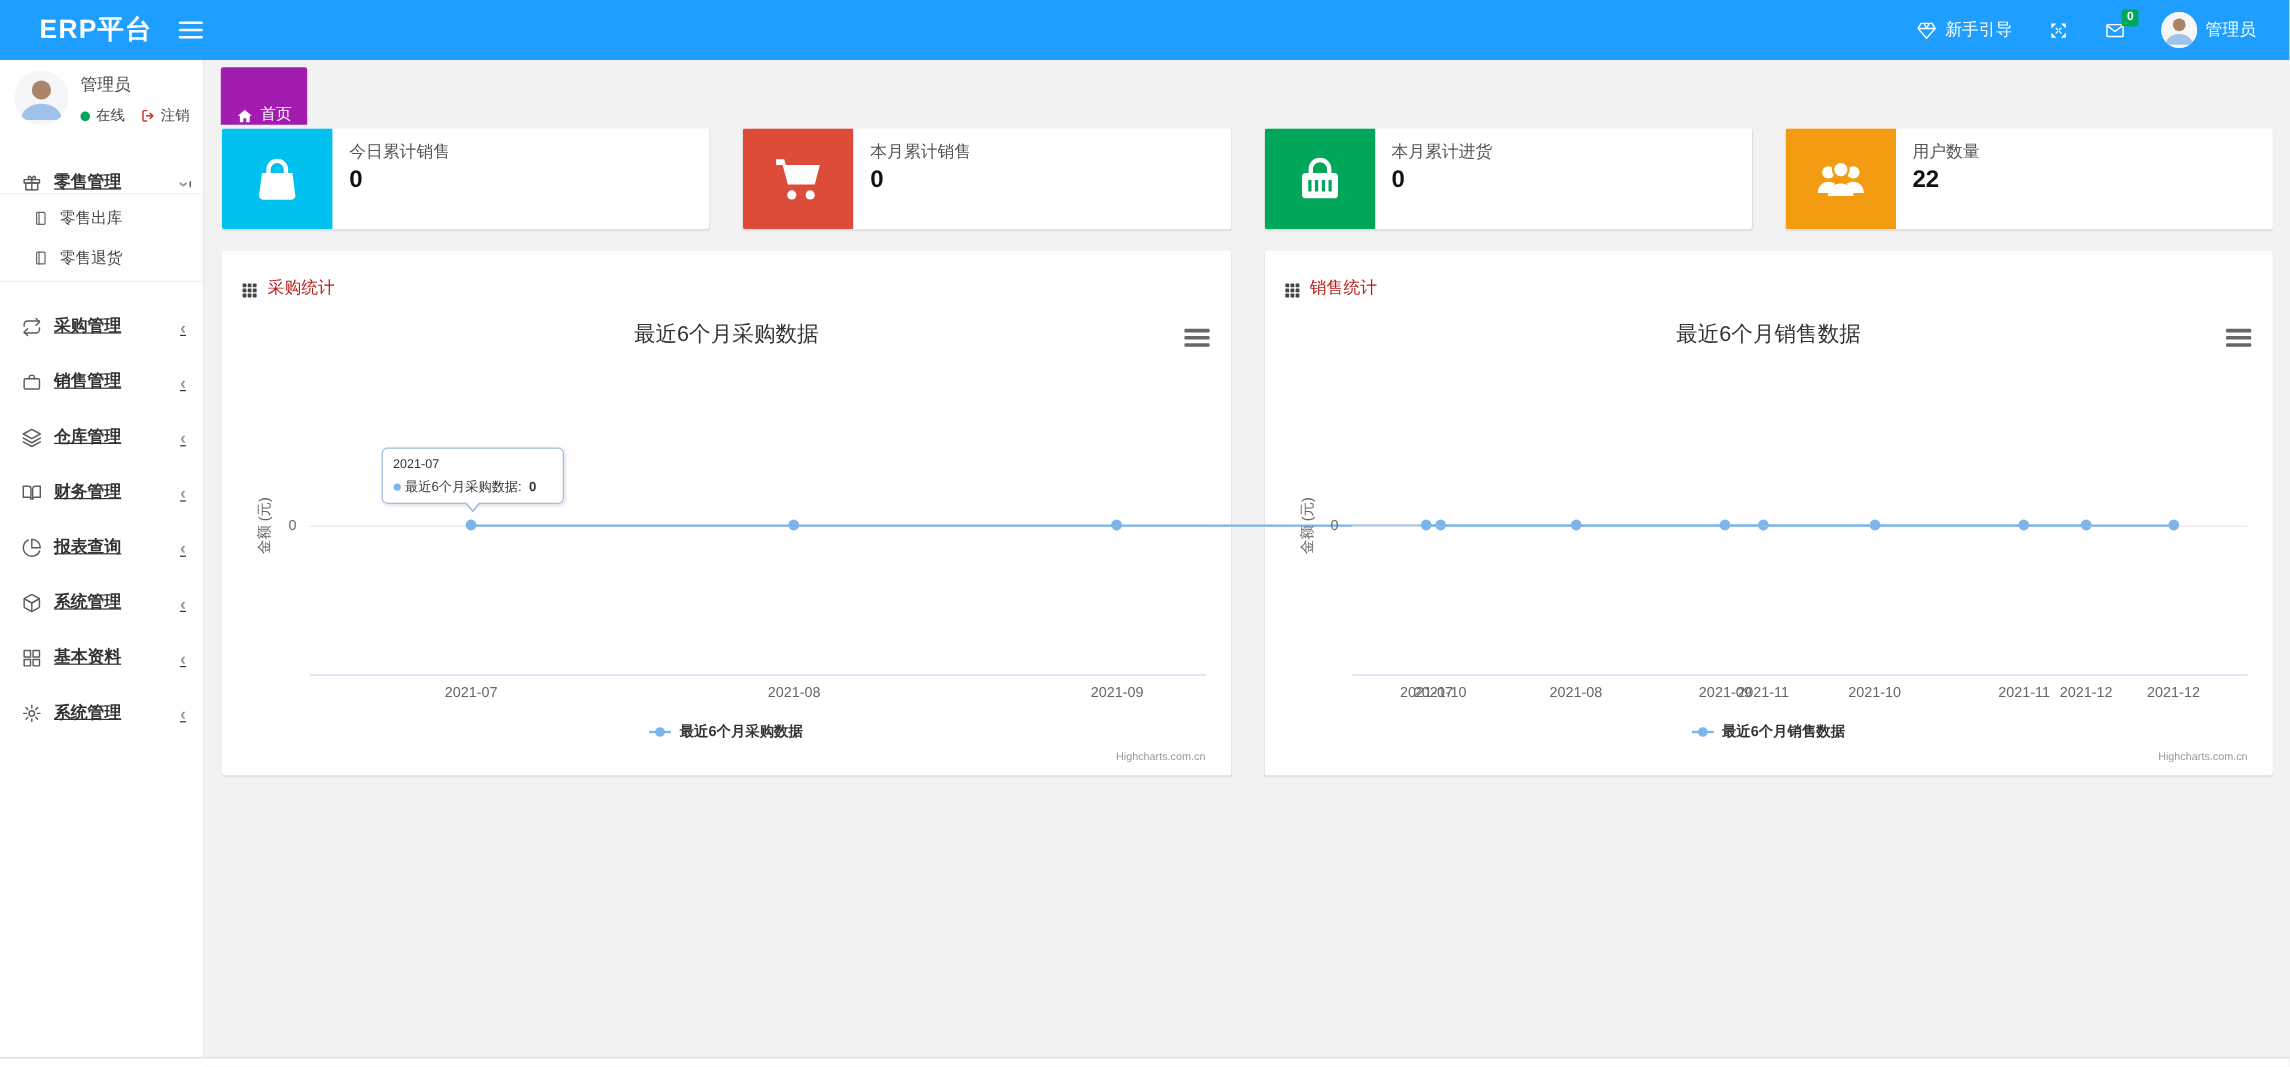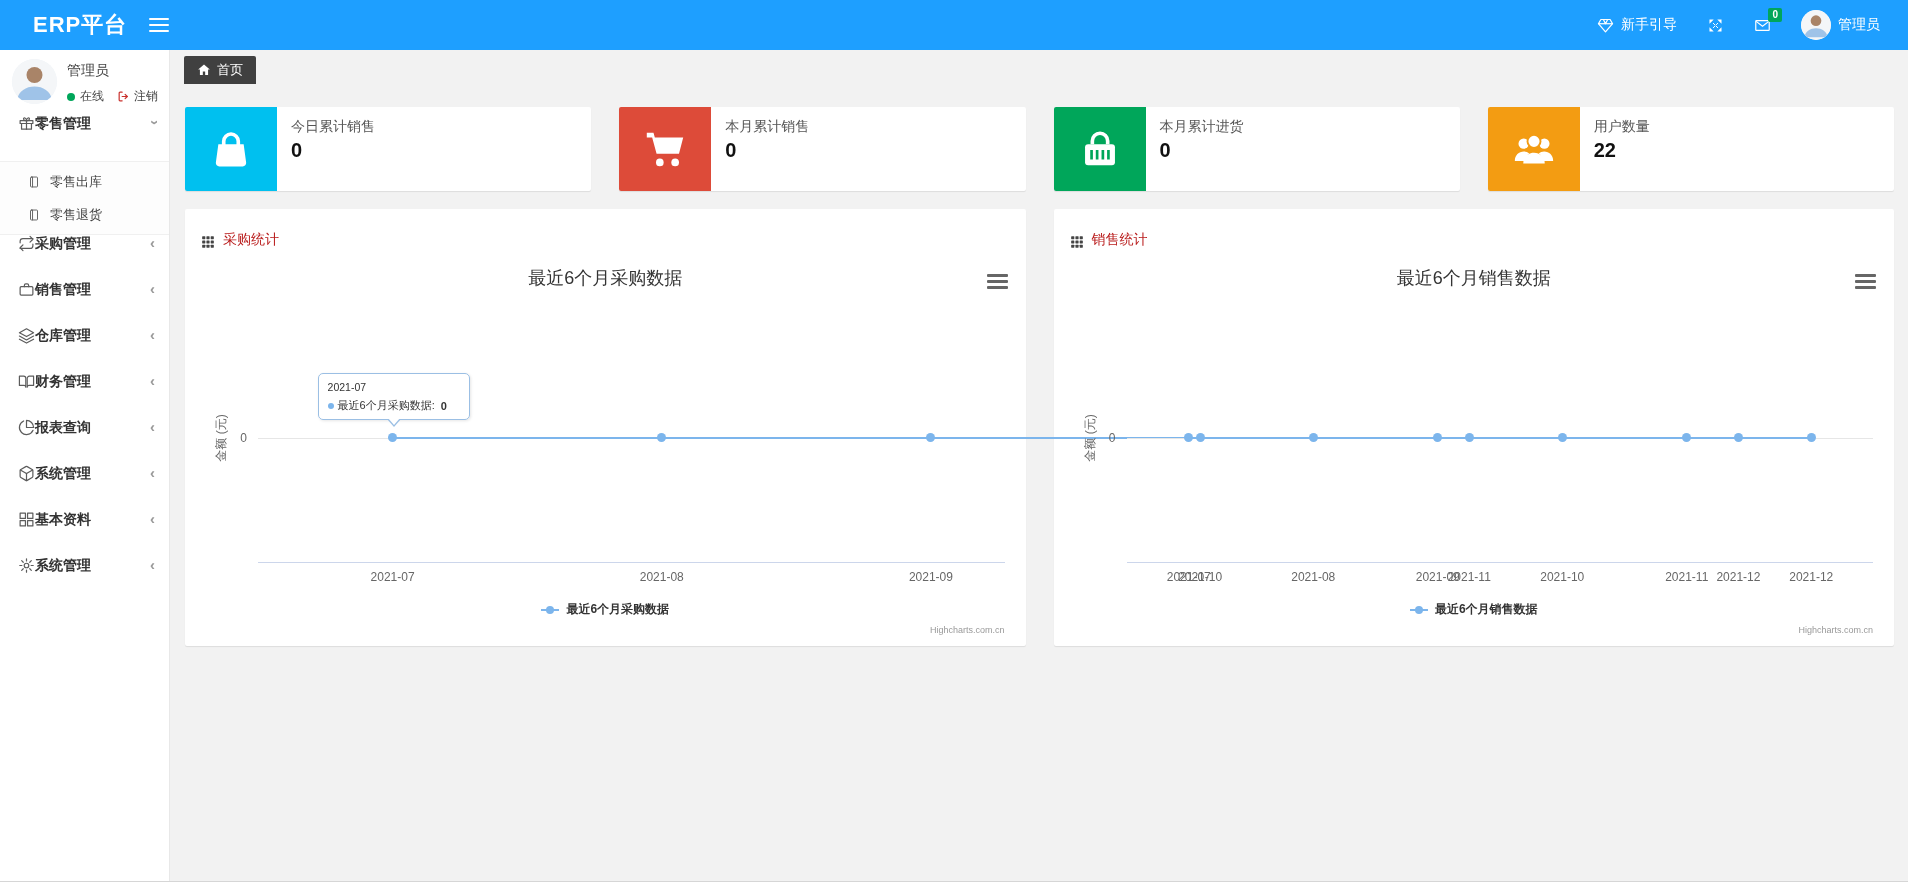--- a/index.html
+++ b/index.html
@@ -22,32 +22,32 @@
   
   .sidebar { position:absolute; top:50px; left:0; width:170px; bottom:0; background:#fff; border-right:1px solid #e8e8e8; z-index:10; }
   .user-panel { display:flex; gap:10px; padding:9px 0 6px 12px; }
   .user-avatar { width:45px; height:45px; border-radius:50%; overflow:hidden; background:#eef3f8; flex:none; }
   .user-name { font-size:14px; color:#444; padding-top:3px; }
   .user-status { display:flex; align-items:center; gap:5px; font-size:12px; color:#444; margin-top:8px; }
   .dot { width:8px; height:8px; border-radius:50%; background:#00a65a; }
   .logout-link { display:flex; align-items:center; gap:4px; margin-left:8px; cursor:pointer; color:#444; }
   .logout-ic { width:13px; height:13px; }
   .menu { margin-top:4px; }
-  .menu-item { height:46px; display:flex; align-items:flex-start; gap:0; padding:0 14px 0 18px; font-size:14px; font-weight:bold; color:#333; cursor:pointer; }
+  .menu-item { height:46px; display:flex; align-items:flex-end; gap:10px; padding:0 14px 0 18px; font-size:14px; font-weight:bold; color:#333; cursor:pointer;text-decoration:underline; }
   .mi-icon { width:17px; height:17px; color:#5c5c5c; flex:none; }
   .submenu-item .mi-icon { width:14px; height:14px; color:#666; }
   .chev { margin-left:auto; color:#999; font-size:15px; line-height:1; }
   .chev.down { transform:rotate(-90deg); }
   .submenu { background:#fdfdfd; border-top:1px solid #f0f0f0; border-bottom:1px solid #f0f0f0; padding:3px 0; }
   .submenu-item { height:33px; display:flex; align-items:center; gap:9px; padding-left:27px; font-size:13px; color:#444; cursor:pointer; }
 
   
   .main { position:absolute; left:170px; top:50px; right:0; bottom:0; }
   .tabstrip { height:42px; padding:6px 0 0 14px; }
-  .tab { display:inline-flex; align-items:center; gap:6px; height:28px; padding:0 13px; background:#404040; color:#fff; font-size:13px; border-radius:2px 2px 0 0; cursor:pointer; }
+  .tab { display:inline-flex; align-items:flex-end; gap:6px; height:48px; padding:0 13px; background:#a21caf; color:#fff; font-size:13px; border-radius:2px 2px 0 0; cursor:pointer; }
   .tab-ic { width:14px; height:14px; }
 
   .cards { display:flex; gap:28px; padding:15px 14px 0 15px;align-items:flex-end; }
   .card { flex:1; height:84px; background:#fff; border-radius:2px; box-shadow:0 1px 1px rgba(0,0,0,.09); display:flex; overflow:hidden; }
   .card-icon { width:92px; flex:none; display:flex; align-items:center; justify-content:center; }
   .card-icon svg { width:46px; height:46px; }
   .card-body { padding:11px 14px; }
   .card-label { font-size:14px; color:#555; }
   .card-value { font-size:20px; font-weight:bold; color:#111; margin-top:3px; }
 

